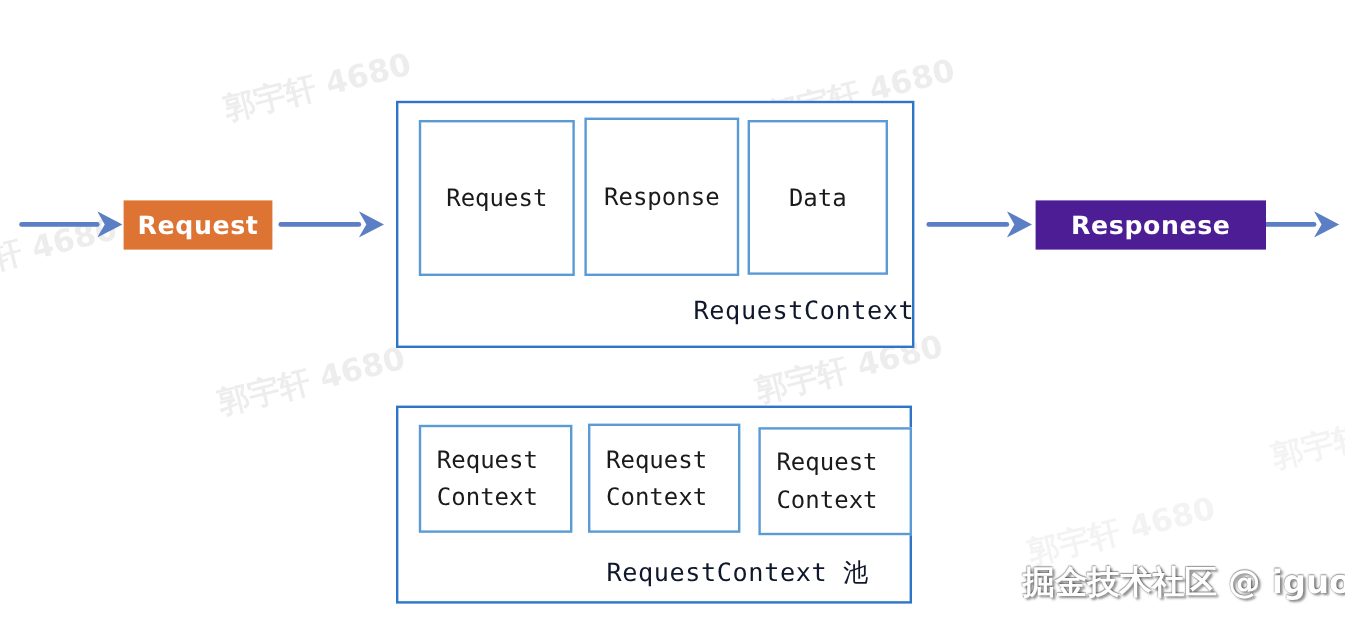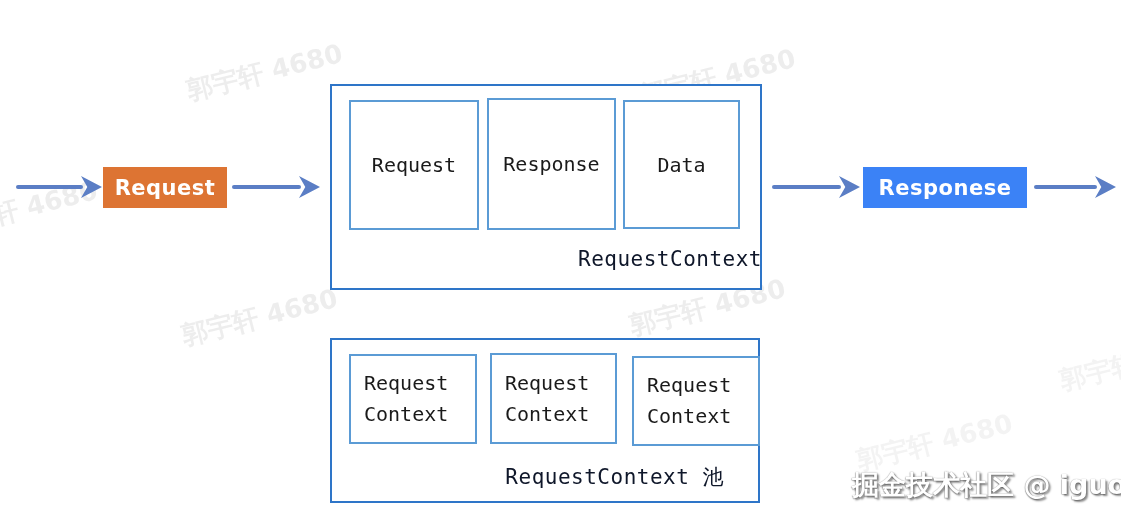--- a/index.html
+++ b/index.html
@@ -21,21 +21,21 @@
   #arrow-3 { left:772px;  top:176px; width:88px; }
   #arrow-4 { left:1034px; top:176px; width:82px; }
 
   
   .chip {
     position:absolute; display:flex; align-items:center; justify-content:center;
     color:#ffffff; font-weight:bold; font-size:21px; letter-spacing:0.5px;
     font-family:"DejaVu Sans", sans-serif;
   }
   #request-chip  { left:103px; top:167px; width:124px; height:41px; background:#dd7433; }
-  #response-chip { left:863px; top:167px; width:164px; height:41px; background:#3b82f6; }
+  #response-chip { left:863px; top:167px; width:192px; height:41px; background:#4c1d95; }
 
   
   .outer-box { position:absolute; border:2px solid #2e75c8; background:#ffffff; box-sizing:border-box; }
   #ctx-box  { left:330px; top:84px;  width:432px; height:206px; }
   #pool-box { left:330px; top:338px; width:430px; height:165px; }
 
   
   .inner-box {
     position:absolute; border:2px solid #5b9bd5; background:#ffffff; box-sizing:border-box;
     display:flex; align-items:center; justify-content:center;

